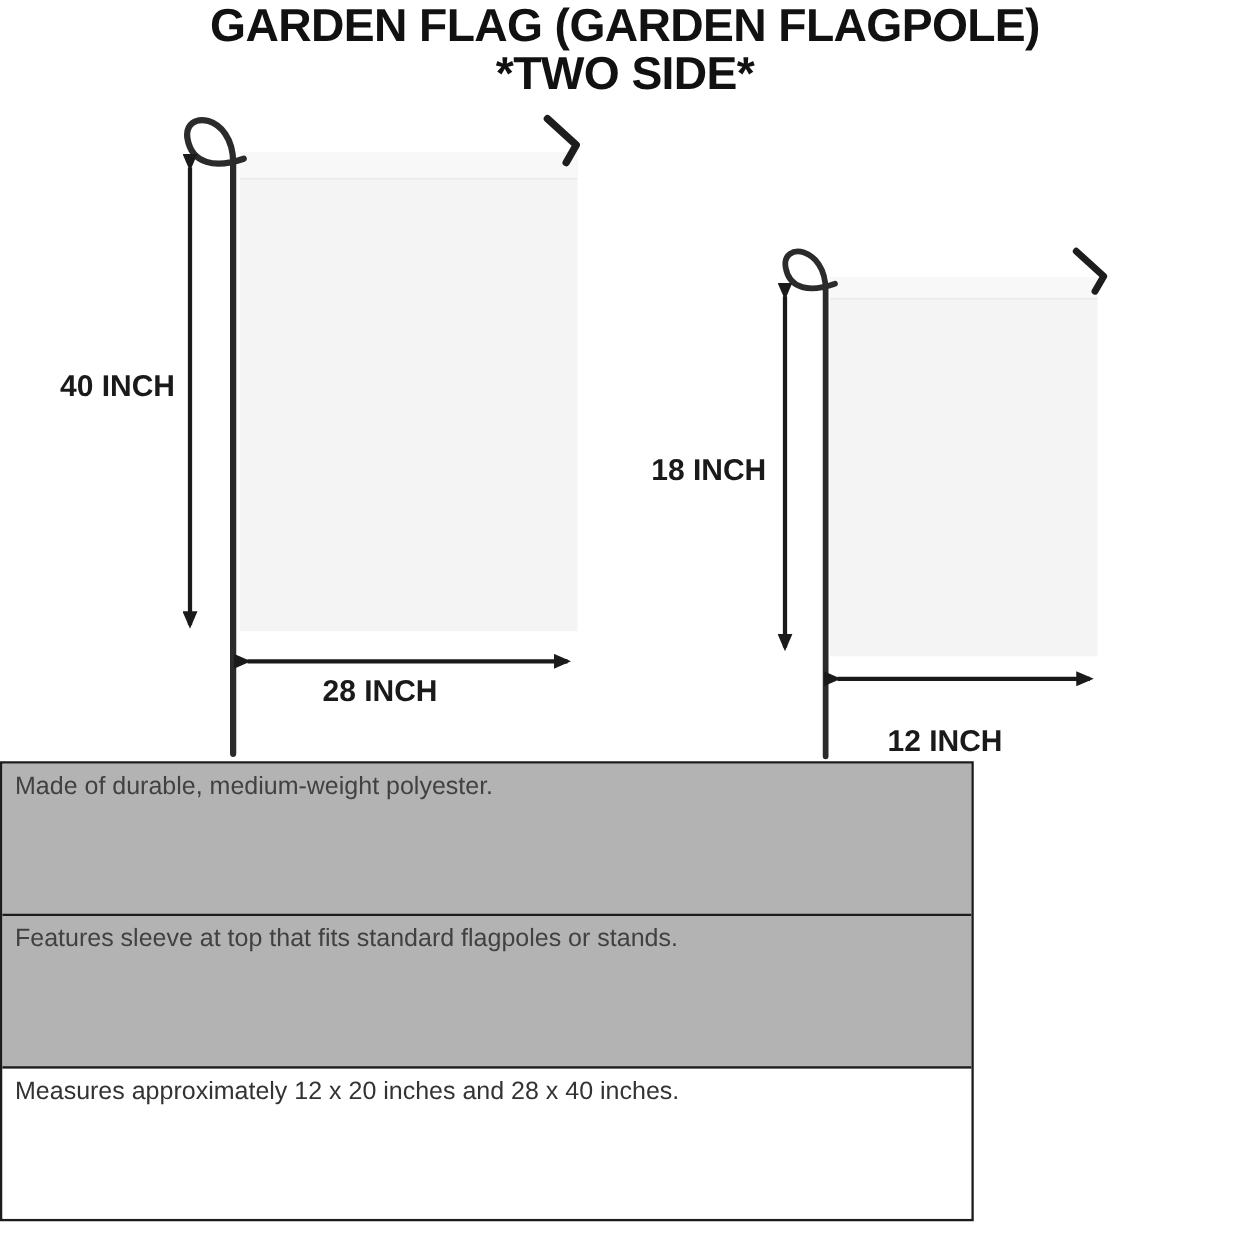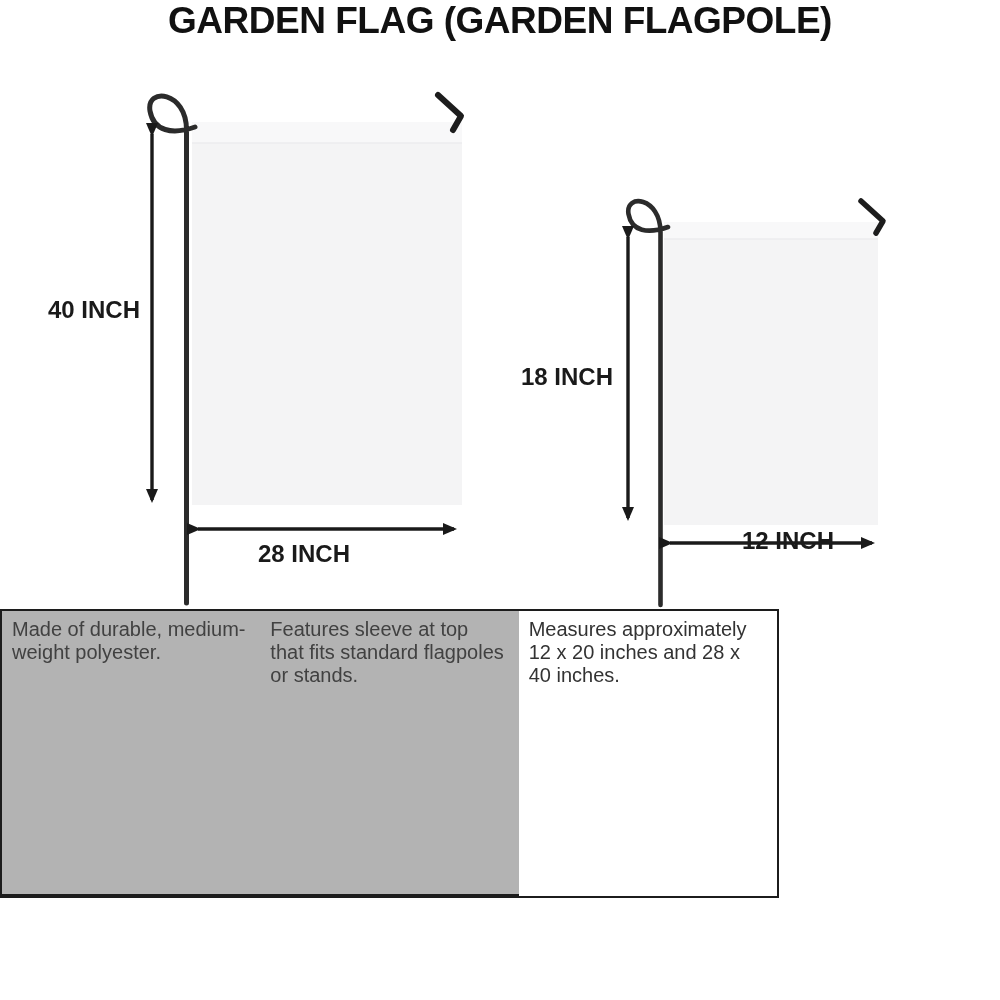--- a/index.html
+++ b/index.html
@@ -45,33 +45,33 @@
     position: absolute;
     font-weight: bold;
     font-size: 24px;
     color: #1a1a1a;
     letter-spacing: 0px;
     white-space: nowrap;
   }
   .dim-40 { left: 30px;  top: 296px; width: 110px; text-align: right; }
   .dim-28 { left: 258px; top: 540px; width: 126px; text-align: left; }
   .dim-18 { left: 503px; top: 343px; width: 110px; text-align: right; margin-top: 20px; }
-  .dim-12 { left: 710px; top: 527px; width: 124px; text-align: right; }
+  .dim-12 { left: 710px; top: 580px; width: 124px; text-align: left; }
 
   
   .features {
     position: absolute;
     left: 0;
     top: 609px;
     width: 779px;
-    height: 289px;
+    height: 368px;
     box-sizing: border-box;
     border: 2px solid #1c1c1c;
     display: flex;
-    flex-direction: row;
+    flex-direction: column;
   }
   .feature-row {
     flex: 1 1 0;
     box-sizing: border-box;
     padding: 7px 12px 0 10px;
     font-size: 20px;
     color: #414141;
     border-bottom: 2px solid #1c1c1c;
     overflow: hidden;
   }
@@ -79,20 +79,21 @@
   .feature-row.shaded { background: #b3b3b3; }
   .feature-row.plain  { background: #ffffff; color: #333333; }
 </style>
 </head>
 <body>
 
 <div class="canvas">
 
   <div class="title">
     <span class="line1">GARDEN FLAG (GARDEN FLAGPOLE)</span>
+    <span class="line2">*TWO SIDE*</span>
   </div>
 
   <svg class="diagram" viewBox="0 0 1000 1000" xmlns="http://www.w3.org/2000/svg">
     <defs>
       <marker id="ah" markerWidth="9" markerHeight="9" refX="6.5" refY="4.5" orient="auto" markerUnits="userSpaceOnUse">
         <path d="M0,0 L9,4.5 L0,9 z" fill="#1a1a1a"></path>
       </marker>
       <marker id="ahBig" markerWidth="14" markerHeight="12" refX="11" refY="6" orient="auto" markerUnits="userSpaceOnUse">
         <path d="M0,0 L14,6 L0,12 z" fill="#1a1a1a"></path>
       </marker>

